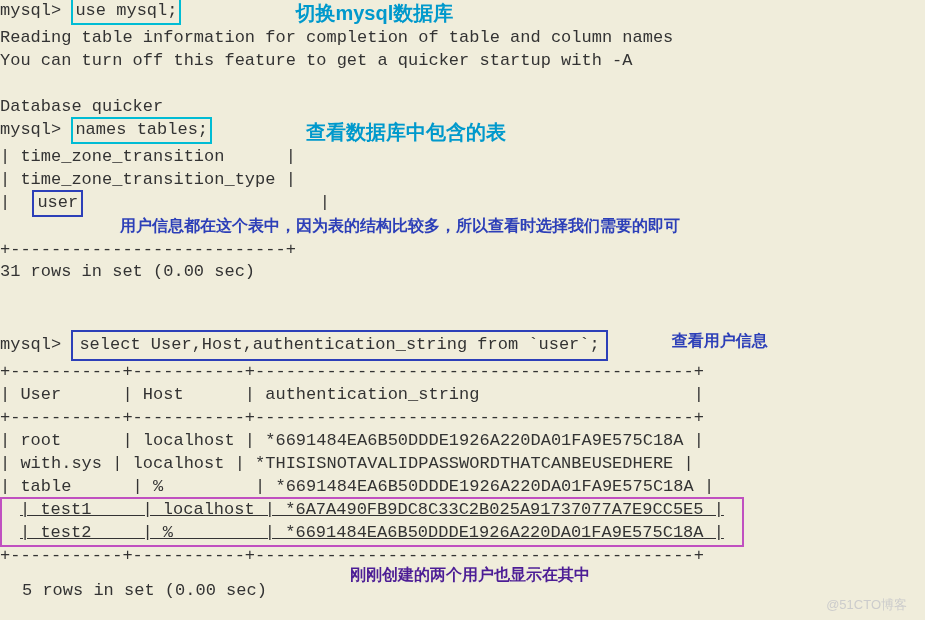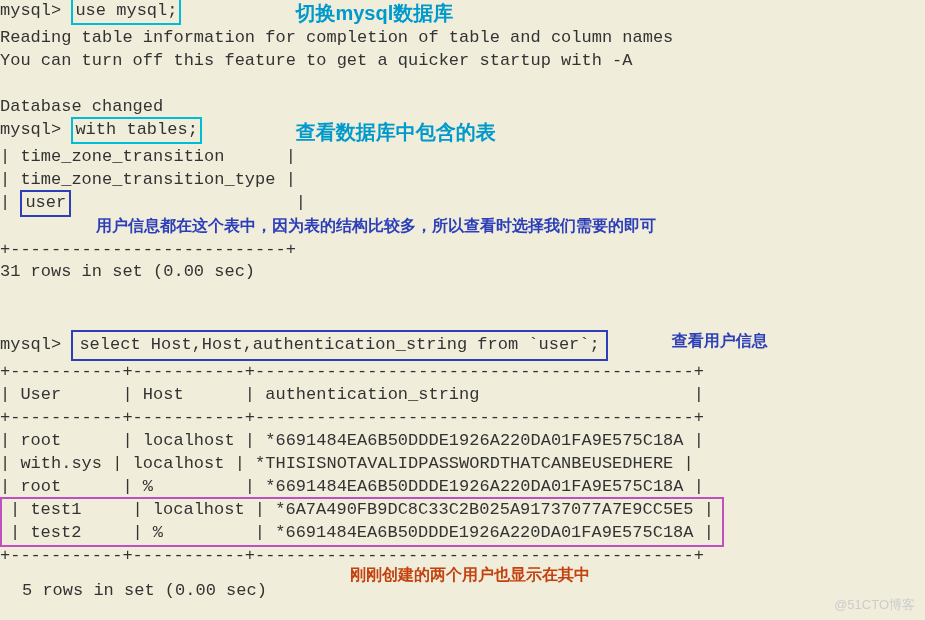--- a/index.html
+++ b/index.html
@@ -19,40 +19,41 @@
   .box-cyan {
     border: 2px solid #00bcd4;
     padding: 0 2px;
     display: inline-block;
     margin: -2px 0;
   }
   .box-blue {
     border: 2px solid #2c3fb8;
     padding: 0 3px;
     display: inline-block;
-    margin: -2px 0;
+    margin: -2px 12px;
   }
   .box-blue-wide {
     border: 2px solid #2c3fb8;
     padding: 2px 6px;
     display: inline-block;
   }
   .box-purple {
     border: 2px solid #c050c0;
     display: inline-block;
-    padding: 0 8px;
+    padding: 0 18px;
     margin: -2px 0;
+    text-decoration: underline;
   }
   .anno-cyan { color: #0099cc; font-weight: bold; font-family: "Microsoft YaHei", sans-serif; font-size: 20px; }
   .anno-blue { color: #2c3fb8; font-weight: bold; font-family: "Microsoft YaHei", sans-serif; font-size: 16px; }
-  .anno-purple { color: #c2410c; font-weight: bold; font-family: "Microsoft YaHei", sans-serif; font-size: 16px; text-align: center; }
+  .anno-purple { color: #4c1d95; font-weight: bold; font-family: "Microsoft YaHei", sans-serif; font-size: 16px; text-align: center; }
   .watermark {
     position: absolute;
     bottom: 6px;
-    right: 10px;
+    right: 18px;
     color: #ccc;
     font-family: sans-serif;
     font-size: 13px;
   }
   .row-flex {
     display: flex;
     gap: 22px;
   }
 </style>
 </head>
@@ -63,51 +64,51 @@
 
 <div class="line row-flex">
   <span><span class="prompt">mysql&gt;</span> <span class="box-cyan">use mysql;</span></span>
   <span style="width:70px"></span>
   <span class="anno-cyan">切换mysql数据库</span>
 </div>
 
 <div class="line">Reading table information for completion of table and column names</div>
 <div class="line">You can turn off this feature to get a quicker startup with -A</div>
 <div class="line">&nbsp;</div>
-<div class="line">Database changed</div>
+<div class="line">Database quicker</div>
 
 
 <div class="line row-flex">
-  <span><span class="prompt">mysql&gt;</span> <span class="box-cyan">with tables;</span></span>
+  <span><span class="prompt">mysql&gt;</span> <span class="box-cyan">names tables;</span></span>
   <span style="width:50px"></span>
   <span class="anno-cyan">查看数据库中包含的表</span>
 </div>
 
 <div class="line">| time_zone_transition      |</div>
 <div class="line">| time_zone_transition_type |</div>
 <div class="line"><span>| </span><span class="box-blue">user</span><span>                      |</span></div>
-<div class="line" style="padding-left:96px;"><span class="anno-blue">用户信息都在这个表中，因为表的结构比较多，所以查看时选择我们需要的即可</span></div>
+<div class="line" style="padding-left:120px;"><span class="anno-blue">用户信息都在这个表中，因为表的结构比较多，所以查看时选择我们需要的即可</span></div>
 <div class="line">+---------------------------+</div>
 <div class="line">31 rows in set (0.00 sec)</div>
 <div class="line">&nbsp;</div>
 <div class="line">&nbsp;</div>
 
 
 <div class="line row-flex">
-  <span><span class="prompt">mysql&gt;</span> <span class="box-blue-wide">select Host,Host,authentication_string from `user`;</span></span>
+  <span><span class="prompt">mysql&gt;</span> <span class="box-blue-wide">select User,Host,authentication_string from `user`;</span></span>
   <span style="width:20px"></span>
   <span class="anno-blue">查看用户信息</span>
 </div>
 
 <div class="line">+-----------+-----------+-------------------------------------------+</div>
 <div class="line">| User      | Host      | authentication_string                     |</div>
 <div class="line">+-----------+-----------+-------------------------------------------+</div>
 <div class="line">| root      | localhost | *6691484EA6B50DDDE1926A220DA01FA9E575C18A |</div>
 <div class="line">| with.sys | localhost | *THISISNOTAVALIDPASSWORDTHATCANBEUSEDHERE |</div>
-<div class="line">| root      | %         | *6691484EA6B50DDDE1926A220DA01FA9E575C18A |</div>
+<div class="line">| table      | %         | *6691484EA6B50DDDE1926A220DA01FA9E575C18A |</div>
 <div style="display:inline-block;">
   <span class="box-purple" style="display:block;">
     <div class="line">| test1     | localhost | *6A7A490FB9DC8C33C2B025A91737077A7E9CC5E5 |</div>
     <div class="line">| test2     | %         | *6691484EA6B50DDDE1926A220DA01FA9E575C18A |</div>
   </span>
 </div>
 <div class="line"><span>+-----------+-----------+-------------------------------------------+</span></div>
 <div class="line" style="padding-left:350px;margin-top:-4px;"><span class="anno-purple">刚刚创建的两个用户也显示在其中</span></div>
 <div class="line" style="margin-top:-8px;padding-left:22px;">5 rows in set (0.00 sec)</div>
 

